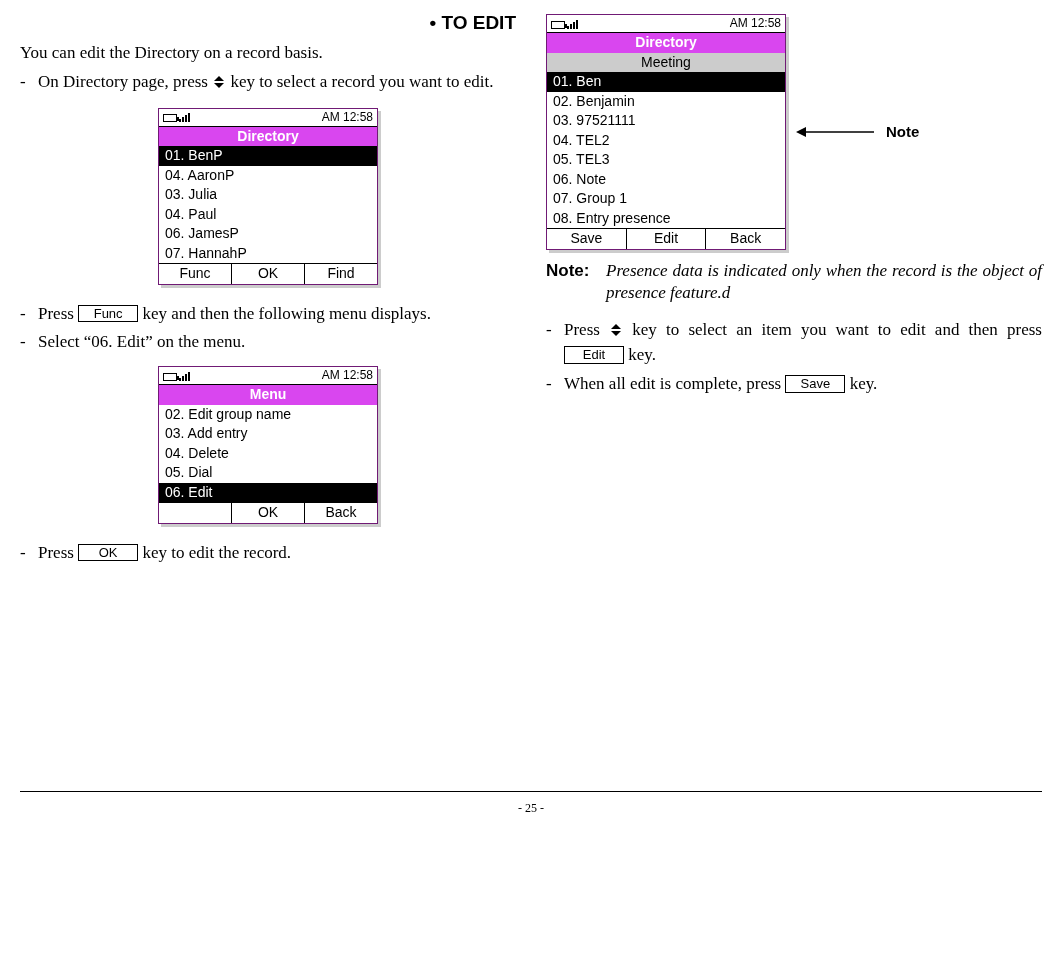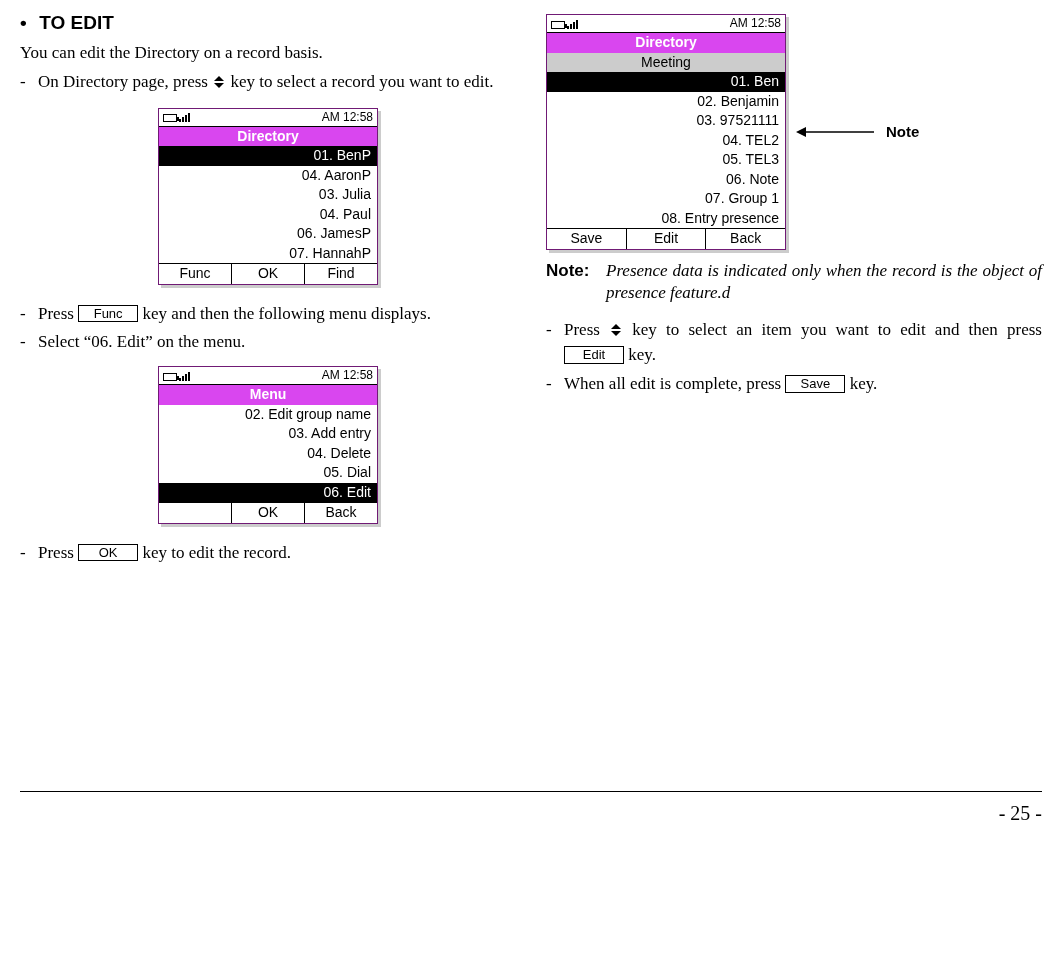--- a/index.html
+++ b/index.html
@@ -15,20 +15,21 @@
   .two-col {
     display: flex;
     gap: 30px;
   }
   .col { flex: 1 1 0; }
   h3.section-title {
     font-family: Arial, Helvetica, sans-serif;
     font-weight: bold;
     font-size: 19px;
     margin: 0 0 6px 0;
+    text-align: right;
   }
   .bullet-dot { display:inline-block; width:14px; }
   p { margin: 6px 0; }
   ul.steps { list-style: none; padding: 0; margin: 0; }
   ul.steps > li { display: flex; margin: 6px 0 6px 0; }
   ul.steps > li .dash { width: 18px; flex:none; }
   ul.steps > li .step-body { flex: 1; text-align: justify; }
   .screen-wrap { display:flex; justify-content:center; margin: 12px 0 18px 0; }
   .phone {
     font-family: Arial, Helvetica, sans-serif;
@@ -61,21 +62,21 @@
     font-weight: bold;
     text-align: center;
     padding: 1px 0;
   }
   .subtitle-bar {
     background: #ccc;
     text-align: center;
     padding: 1px 0;
   }
   .list { padding: 0; margin:0; list-style:none; }
-  .list li { padding: 1px 6px; display:flex; justify-content: flex-end; }
+  .list li { padding: 1px 6px; display:flex; justify-content: flex-start; }
   .list li.sel { background:#000; color:#fff; }
   .softkeys { display:flex; border-top:1px solid #000; }
   .softkeys div { flex:1; text-align:center; border-right:1px solid #000; padding:1px 0;}
   .softkeys div:last-child { border-right:none; }
   .key-btn {
     display:inline-block;
     border:1px solid #000;
     font-family: Arial, Helvetica, sans-serif;
     font-size: 13px;
     padding: 0 4px;
@@ -89,21 +90,21 @@
     display:inline-block;
     vertical-align: -2px;
   }
   .note-row { display:flex; margin: 10px 0 14px 0; }
   .note-label { font-family: Arial, Helvetica, sans-serif; font-weight:bold; width:60px; flex:none;}
   .note-text { flex:1; font-style: italic; text-align: justify; }
   .right-figure { display:flex; align-items:center; gap:10px; margin-top: 4px; margin-bottom: 8px; }
   .arrow-line { flex: 0 0 auto; }
   .callout { font-family: Arial, Helvetica, sans-serif; font-weight:bold; font-size:15px; }
   hr.footer { margin-top: 220px; border:none; border-top:1px solid #000;}
-  .pgnum { text-align:right; margin-top:4px; font-size:20px;}
+  .pgnum { text-align:center; margin-top:4px; font-size:12px;}
   .justify { text-align: justify; }
 </style>
 </head>
 <body>
 
 <div class="two-col">
 
   <div class="col">
 
     <h3 class="section-title">

